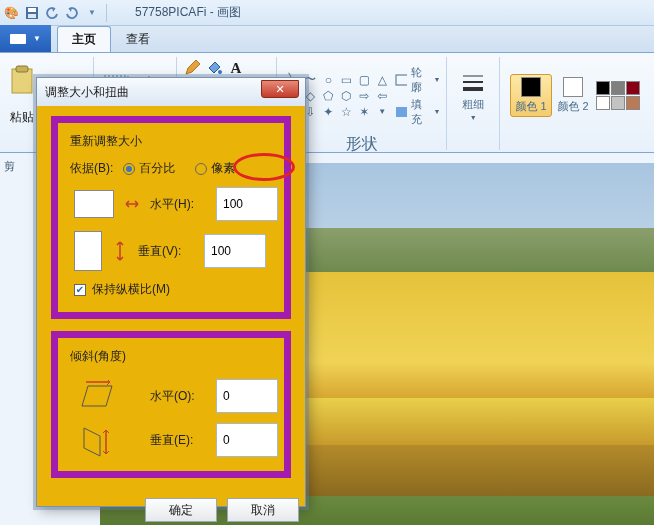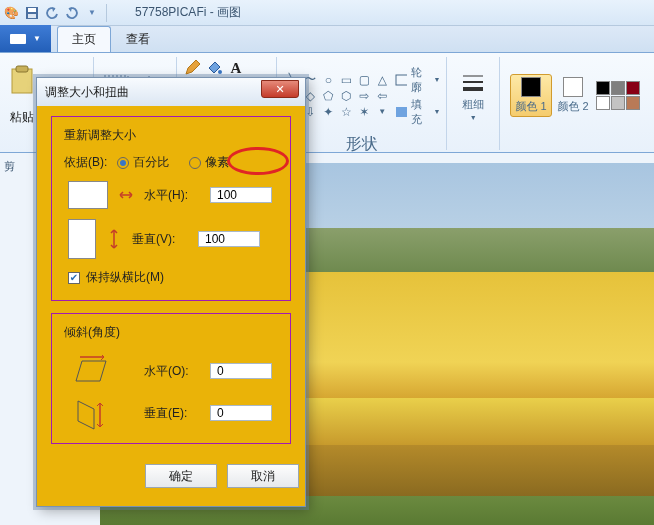--- a/index.html
+++ b/index.html
@@ -11,21 +11,21 @@
   .titlebar .qat .ico { width: 16px; height: 16px; display: inline-flex; align-items: center; justify-content: center; }
   .titlebar .sep { width: 1px; height: 18px; background: #b5c9de; margin: 0 6px; }
   .titlebar .title { margin-left: 22px; color: #3b5570; }
 
   
   .tabrow { height: 27px; background: linear-gradient(#dde9f7, #cfe0f2); display: flex; align-items: flex-end; border-bottom: 1px solid #7ea7d6; }
   .filetab { height: 27px; padding: 0 10px; background: linear-gradient(#3e7cd6, #235fb8); color: #fff; display: flex; align-items: center; border-radius: 0 0 0 0; margin-right: 6px;}
   .filetab .drop { font-size: 8px; margin-left: 4px; }
   .filetab .rect { width: 16px; height: 10px; background: #fff; border-radius: 1px; margin-right: 3px;}
   .rtab { height: 26px; padding: 0 14px; display: flex; align-items: center; border: 1px solid transparent; border-bottom: none; }
-  .rtab.active { background: #f5f9fe; border-color: #7ea7d6; border-top-left-radius: 3px; border-top-right-radius: 3px; }
+  .rtab.active { background: #f5f9fe; border-color: #7ea7d6; border-top-left-radius: 3px; border-top-right-radius: 3px; font-weight: bold; }
 
   
   .ribbon { height: 100px; background: linear-gradient(#f6fafe, #e8f1fb); border-bottom: 1px solid #7ea7d6; display: flex; padding: 4px 4px 2px 4px; }
   .group { border-right: 1px solid #c3d5ea; display: flex; flex-direction: column; align-items: center; padding: 0 6px; }
   .group .body { flex: 1; display: flex; align-items: center; }
   .group .label { height: 16px; font-size: 16px; color: #4a6b8a; text-align: left; }
   .bigbtn { display: flex; flex-direction: column; align-items: center; gap: 14px; }
   .tinygrid { display: grid; grid-template-columns: repeat(2, 24px); gap: 2px; }
   .tinygrid.select { grid-template-columns: repeat(2, 36px);}
   .tinygrid .cell, .toolslot { width: 24px; height: 22px; border: 1px solid transparent; display: flex; align-items: center; justify-content: center; }
@@ -56,31 +56,31 @@
         #6b8a3f 92%, #5a7a33 100%);
   }
 
   
   .dialog { position:absolute; top:77px; left:36px; width:270px; height:430px;
     background:#eab308; border:1px solid #7a93b0; box-shadow:0 0 0 3px rgba(100,130,165,0.4), 4px 4px 12px rgba(0,0,0,0.3); }
   .dlg-title { height:28px; background:linear-gradient(#f8fbfe,#dbe6f3); display:flex; align-items:center; padding:0 8px; position:relative;}
   .dlg-close { position:absolute; right:6px; top:2px; width:38px; height:18px; border-radius:0 0 3px 3px;
     background:linear-gradient(#e68a7a,#c43b2a); border:1px solid #8b2a1a; color:#fff; display:flex; align-items:center; justify-content:center; font-size:11px;}
   .dlg-body { padding:10px 14px 8px 14px; font-size:12px; color:#222;}
-  .fieldset { border:1px solid #a21caf; padding:10px 18px 14px 12px; margin-bottom:12px; position:relative;}
+  .fieldset { border:7px solid #a21caf; padding:10px 18px 14px 12px; margin-bottom:12px; position:relative;}
   .fs-legend { margin-bottom:10px; }
   .row { display:flex; align-items:center; margin-bottom:10px; gap:10px;}
   .row.indented { padding-left:4px; }
   .radio { width:12px; height:12px; border-radius:50%; border:1px solid #666; display:inline-flex; align-items:center; justify-content:center; margin-right:4px; flex-shrink:0;}
   .radio.active::after { content:""; width:6px; height:6px; border-radius:50%; background:#3a76c4; }
   .ellipse-highlight { position:absolute; border:3px solid #e02525; border-radius:50%; width:62px; height:28px; left:175px; top:30px; pointer-events:none; }
   .iconbox { width:40px; height:28px; border:1px solid #888; background:#fff; position:relative; flex-shrink:0; }
   .arrowbox { width:16px; display:flex; align-items:center; justify-content:center; flex-shrink:0; }
   .lbl56 { width:56px; flex-shrink:0; }
-  .txt-input { width:62px; height:16px; border:1px solid #a9b8c9; background:#fff; padding:2px 6px; font-size:12px; }
+  .txt-input { width:62px; height:34px; border:1px solid #a9b8c9; background:#fff; padding:2px 6px; font-size:12px; }
   .checkbox { width:12px; height:12px; border:1px solid #666; background:#fff; display:inline-flex; align-items:center; justify-content:center; margin-right:6px; color:#2a6db5; font-size:10px; flex-shrink:0;}
   .dlg-buttons { display:flex; justify-content:flex-end; gap:10px; padding:0 6px;}
   .btn { width:72px; height:24px; border:1px solid #9aa6b2; background:linear-gradient(#fdfdfd,#e6e9ec); display:flex; align-items:center; justify-content:center; }
   .skew-icon { width:40px; height:32px; position:relative; flex-shrink:0;}
 </style>
 </head>
 <body>
 
 <div class="titlebar">
   <div class="qat">

